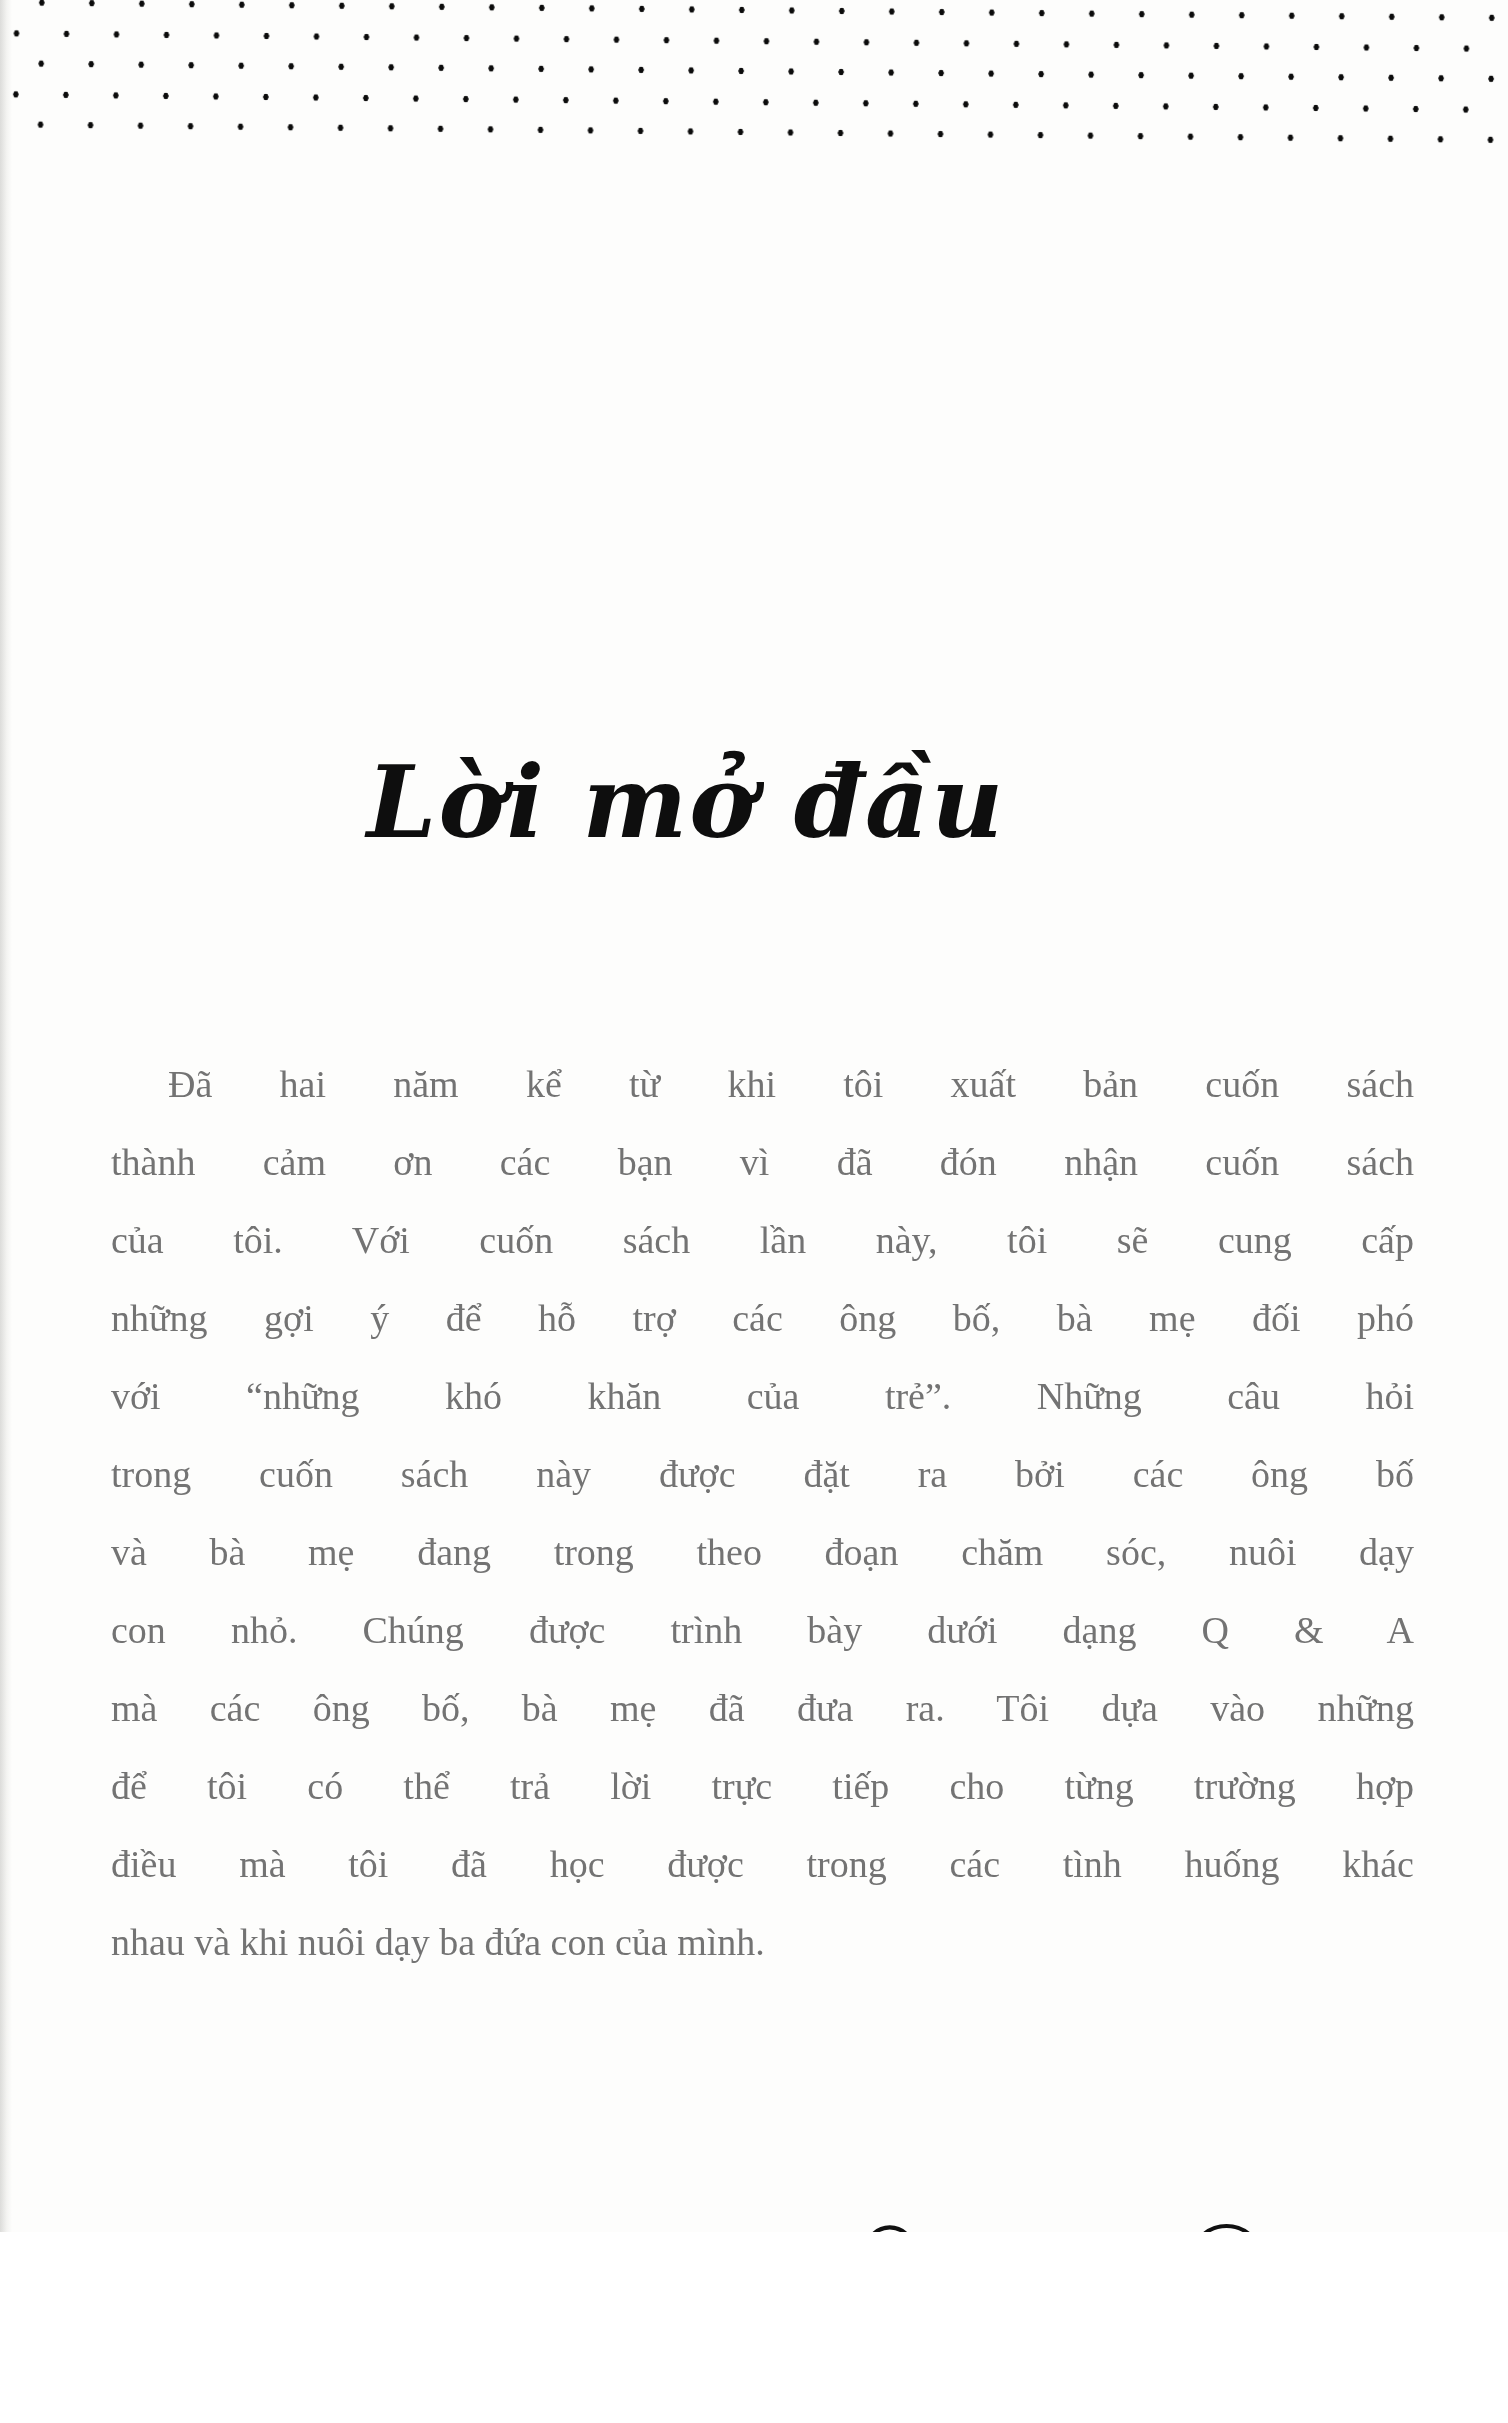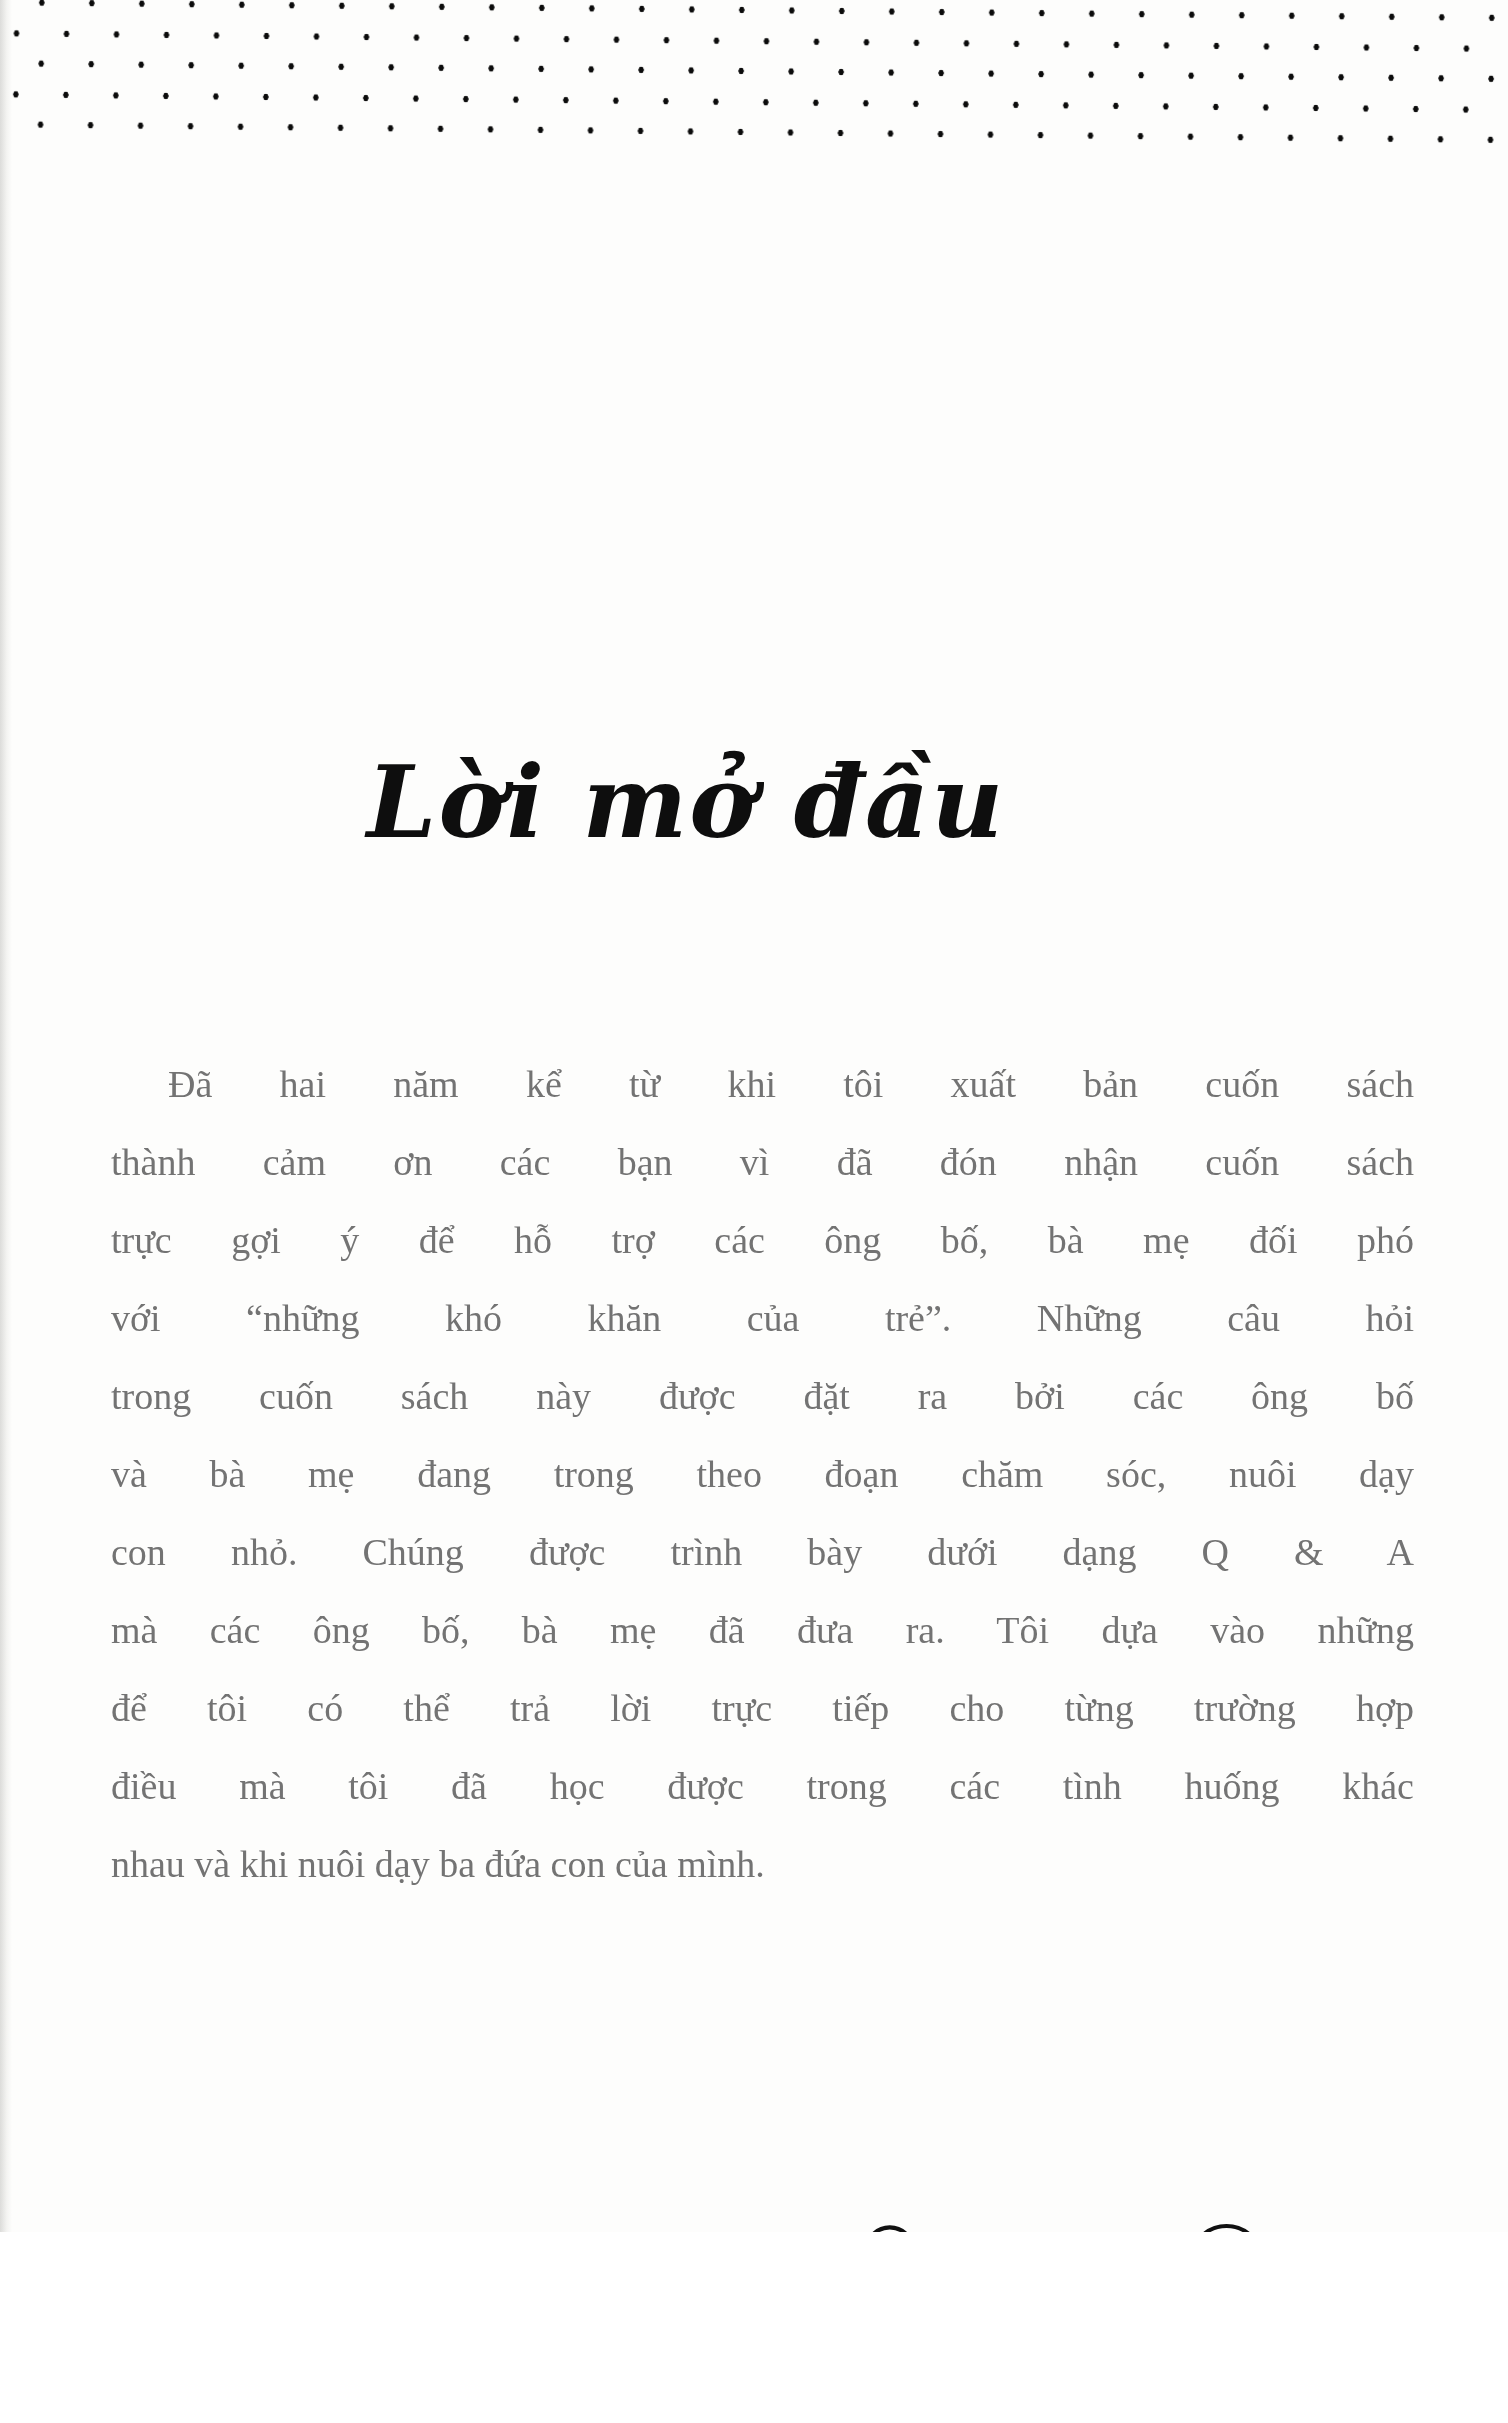--- a/index.html
+++ b/index.html
@@ -89,21 +89,22 @@
 
 <div class="page">
 
   <div class="dots"></div>
 
   <h1 class="title">Lời mở đầu</h1>
 
   <div class="body">
       <div class="line ind"><span>Đã hai năm kể từ khi tôi xuất bản cuốn sách</span></div>
       <div class="line"><span>thành cảm ơn các bạn vì đã đón nhận cuốn sách</span></div>
-      <div class="line"><span>trực gợi ý để hỗ trợ các ông bố, bà mẹ đối phó</span></div>
+      <div class="line"><span>của tôi. Với cuốn sách lần này, tôi sẽ cung cấp</span></div>
+      <div class="line"><span>những gợi ý để hỗ trợ các ông bố, bà mẹ đối phó</span></div>
       <div class="line"><span>với “những khó khăn của trẻ”. Những câu hỏi</span></div>
       <div class="line"><span>trong cuốn sách này được đặt ra bởi các ông bố</span></div>
       <div class="line"><span>và bà mẹ đang trong theo đoạn chăm sóc, nuôi dạy</span></div>
       <div class="line"><span>con nhỏ. Chúng được trình bày dưới dạng Q &amp; A</span></div>
       <div class="line"><span>mà các ông bố, bà mẹ đã đưa ra. Tôi dựa vào những</span></div>
       <div class="line"><span>để tôi có thể trả lời trực tiếp cho từng trường hợp</span></div>
       <div class="line"><span>điều mà tôi đã học được trong các tình huống khác</span></div>
       <div class="line noj"><span>nhau và khi nuôi dạy ba đứa con của mình.</span></div>
     </div>
 

